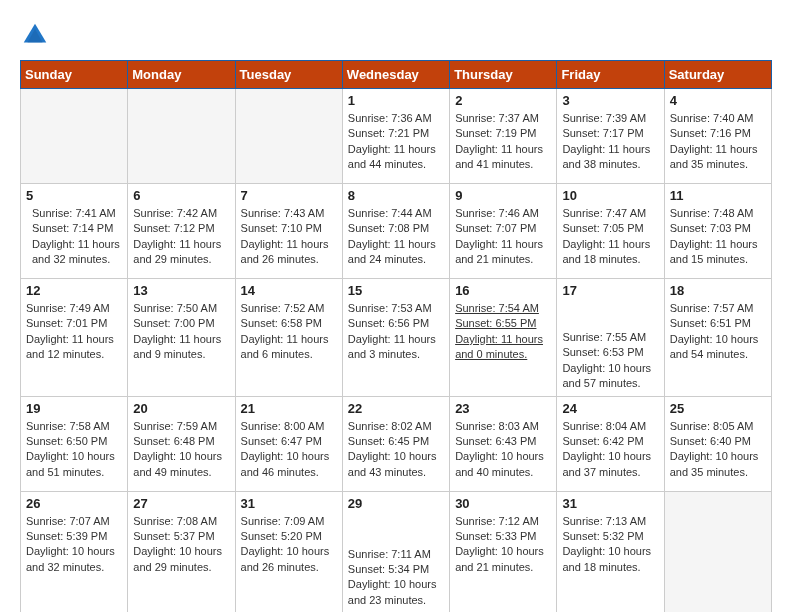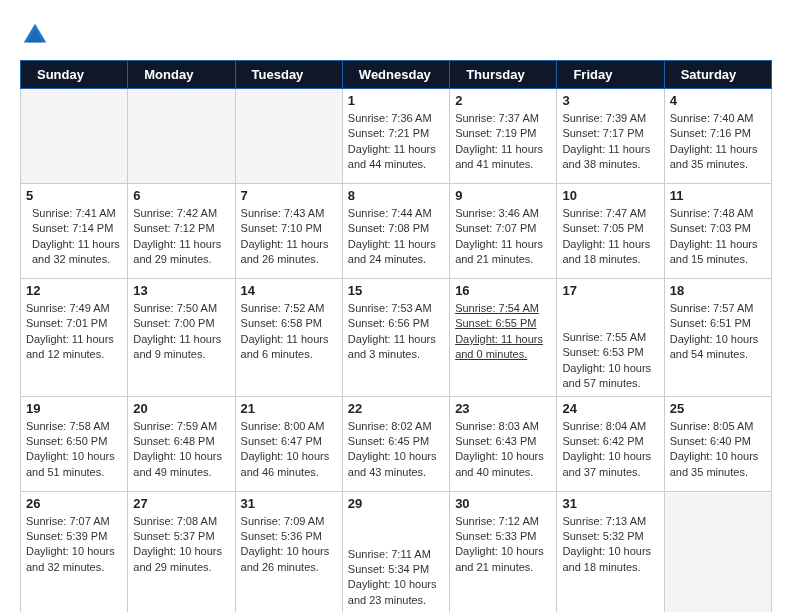--- a/index.html
+++ b/index.html
@@ -51,23 +51,23 @@
     .location {
       font-size: 16px;
       color: #444;
     }
     .calendar {
       width: 100%;
       border-collapse: collapse;
       font-size: 11px;
     }
     .calendar th {
-      background-color: #0f172a;
+      background-color: #c2410c;
       color: #fff;
-      padding: 6px 16px;
+      padding: 6px 4px;
       text-align: left;
       font-size: 13px;
       font-weight: bold;
       border: 1px solid #1a5fa8;
     }
     .calendar td {
       border: 1px solid #ccc;
       vertical-align: top;
       padding: 4px 5px;
       width: calc(100% / 7);
@@ -175,21 +175,21 @@
 Daylight: 11 hours and 26 minutes.</div>
         </td>
         <td>
           <div class="day-number">8</div>
           <div class="day-info" style="white-space: pre-line;">Sunrise: 7:44 AM
 Sunset: 7:08 PM
 Daylight: 11 hours and 24 minutes.</div>
         </td>
         <td>
           <div class="day-number">9</div>
-          <div class="day-info" style="white-space: pre-line;">Sunrise: 3:46 AM
+          <div class="day-info" style="white-space: pre-line;">Sunrise: 7:46 AM
 Sunset: 7:07 PM
 Daylight: 11 hours and 21 minutes.</div>
         </td>
         <td>
           <div class="day-number">10</div>
           <div class="day-info" style="white-space: pre-line;">Sunrise: 7:47 AM
 Sunset: 7:05 PM
 Daylight: 11 hours and 18 minutes.</div>
         </td>
         <td>
@@ -296,21 +296,21 @@
         </td>
         <td>
           <div class="day-number">27</div>
           <div class="day-info" style="white-space: pre-line;">Sunrise: 7:08 AM
 Sunset: 5:37 PM
 Daylight: 10 hours and 29 minutes.</div>
         </td>
         <td>
           <div class="day-number">31</div>
           <div class="day-info" style="white-space: pre-line;">Sunrise: 7:09 AM
-Sunset: 5:36 PM
+Sunset: 5:20 PM
 Daylight: 10 hours and 26 minutes.</div>
         </td>
         <td>
           <div class="day-number">29</div>
           <div class="day-info" style="white-space: pre-line; margin-top: 36px;">Sunrise: 7:11 AM
 Sunset: 5:34 PM
 Daylight: 10 hours and 23 minutes.</div>
         </td>
         <td>
           <div class="day-number">30</div>

